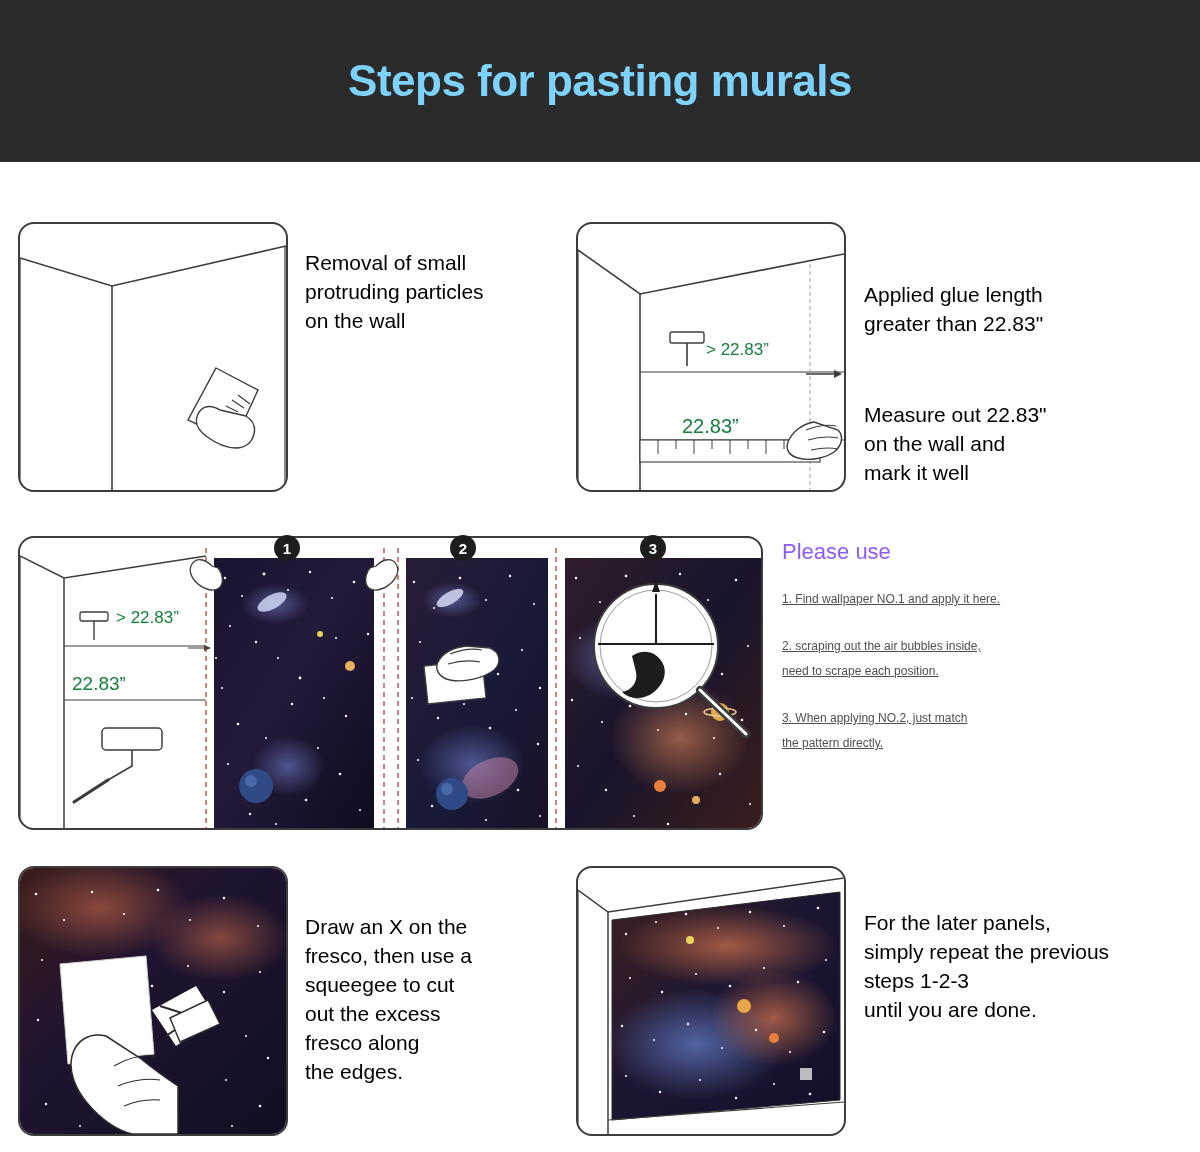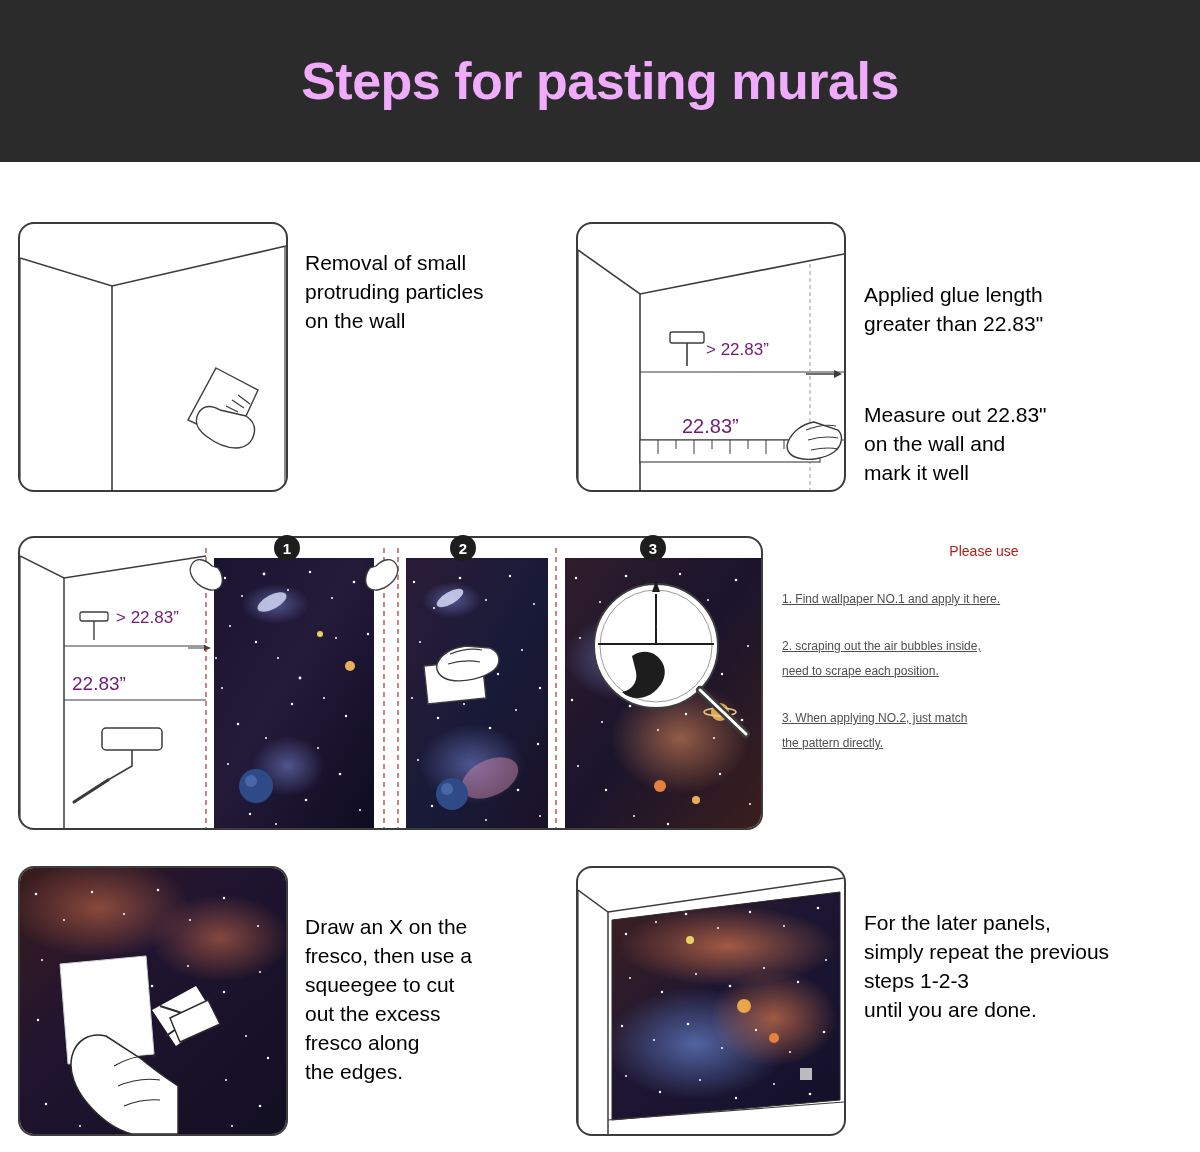--- a/index.html
+++ b/index.html
@@ -20,22 +20,22 @@
   .header {
     width: 1200px;
     height: 162px;
     background: #2b2b2b;
     display: flex;
     align-items: center;
     justify-content: center;
     box-sizing: border-box;
   }
   .header-title {
-    color: #f0abfc;
-    font-size: 52px;
+    color: #7dd3fc;
+    font-size: 44px;
     font-weight: bold;
     letter-spacing: -0.5px;
     line-height: 1;
     white-space: nowrap;
   }
 
   
   .panel {
     position: absolute;
     border: 2px solid #3c3c3c;
@@ -57,24 +57,23 @@
   #cap-wall-clean   { left: 305px; top: 248px; width: 260px; }
 
   #panel-glue       { left: 576px; top: 222px; width: 270px; height: 270px; }
   #cap-glue         { left: 864px; top: 280px; width: 300px; }
   #cap-measure      { left: 864px; top: 400px; width: 310px; }
 
   
   #panel-apply { left: 18px; top: 536px; width: 745px; height: 294px; }
   #apply-text  { left: 782px; top: 538px; width: 404px; }
   .apply-head {
-    font-size: 14px;
+    font-size: 22px;
     line-height: 27px;
-    text-align: center;
-    color: #b91c1c;
+    color: #8b5cf6;
   }
   .apply-item {
     font-size: 12px;
     line-height: 25px;
     margin-top: 22px;
     color: #4f4f4f;
     white-space: pre-line;
     text-decoration: underline;
   }
 
@@ -97,21 +96,21 @@
     font-size: 15px;
     font-weight: bold;
     display: flex;
     align-items: center;
     justify-content: center;
     z-index: 5;
   }
   .panel-label {
     position: absolute;
     font-size: 17px;
-    color: #701a75;
+    color: #15803d;
     white-space: nowrap;
   }
 </style>
 </head>
 <body>
 
 <div class="header">
   <div class="header-title">Steps for pasting murals</div>
 </div>
 

